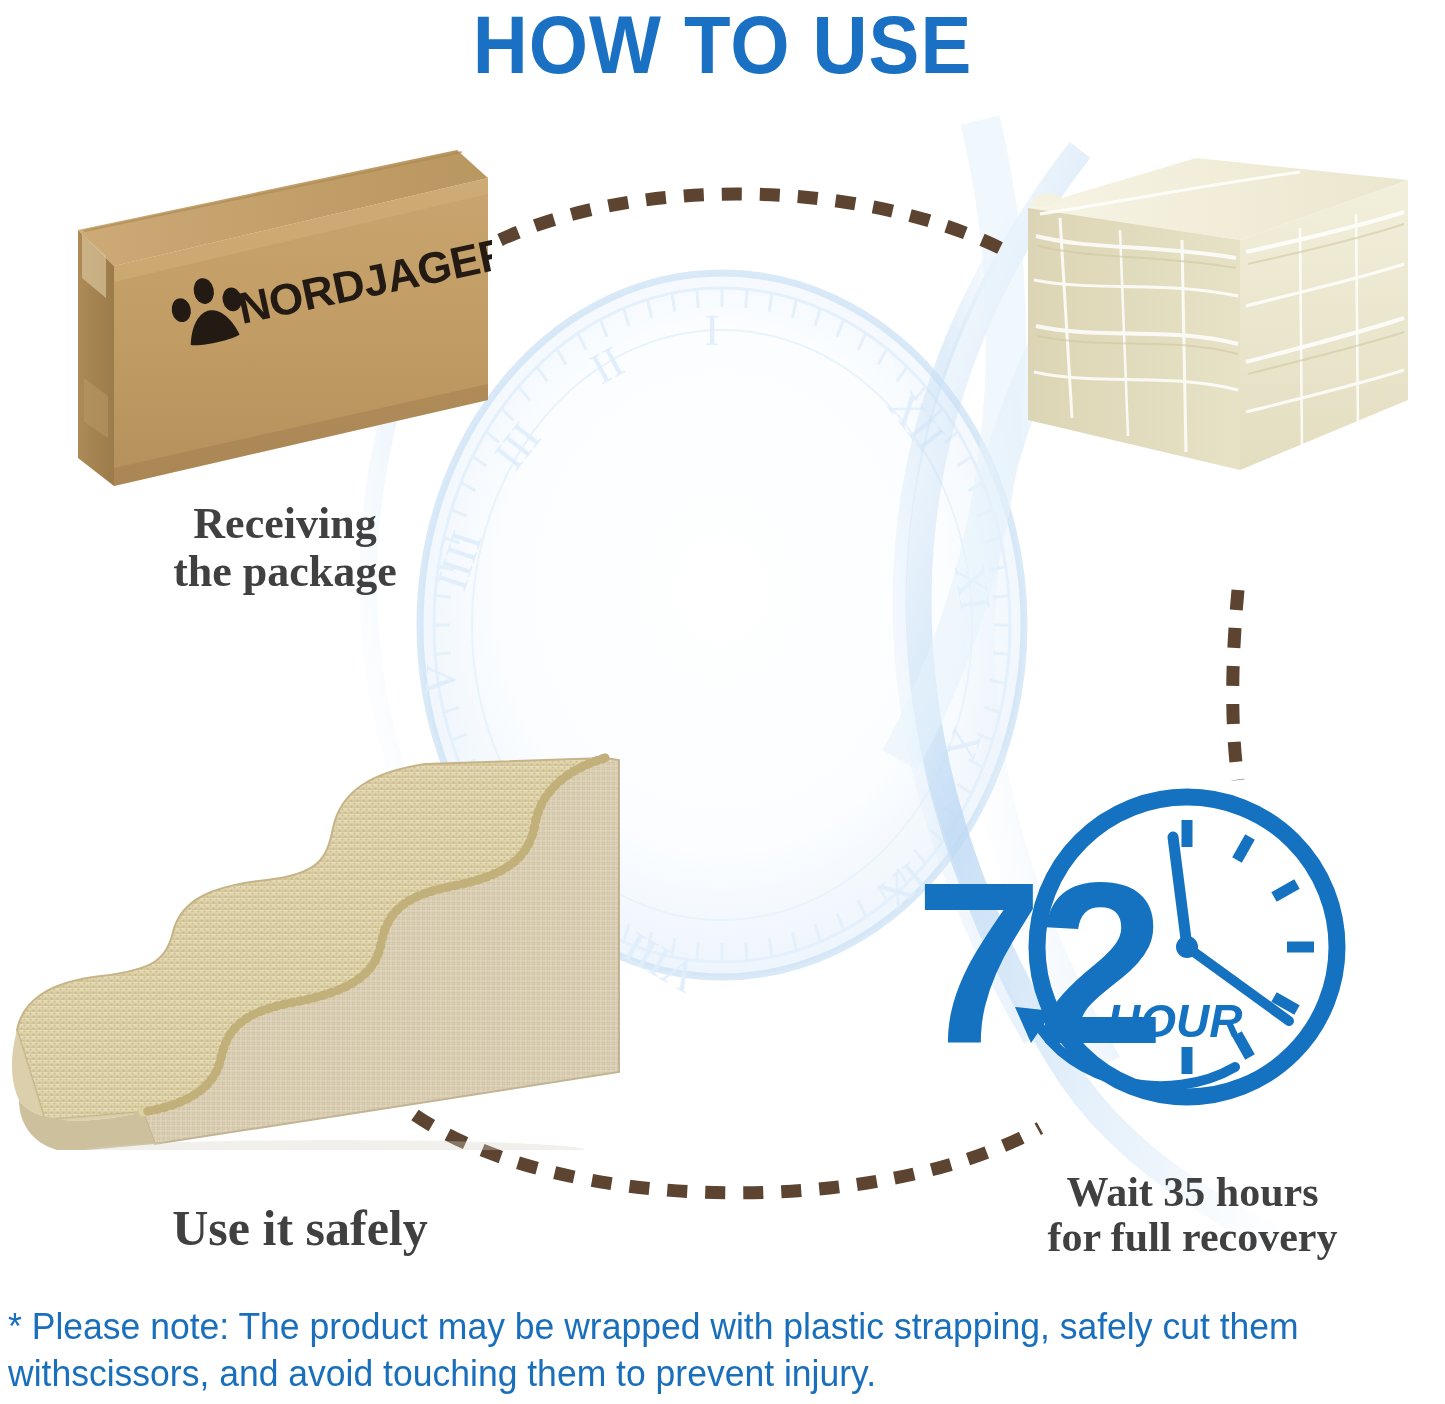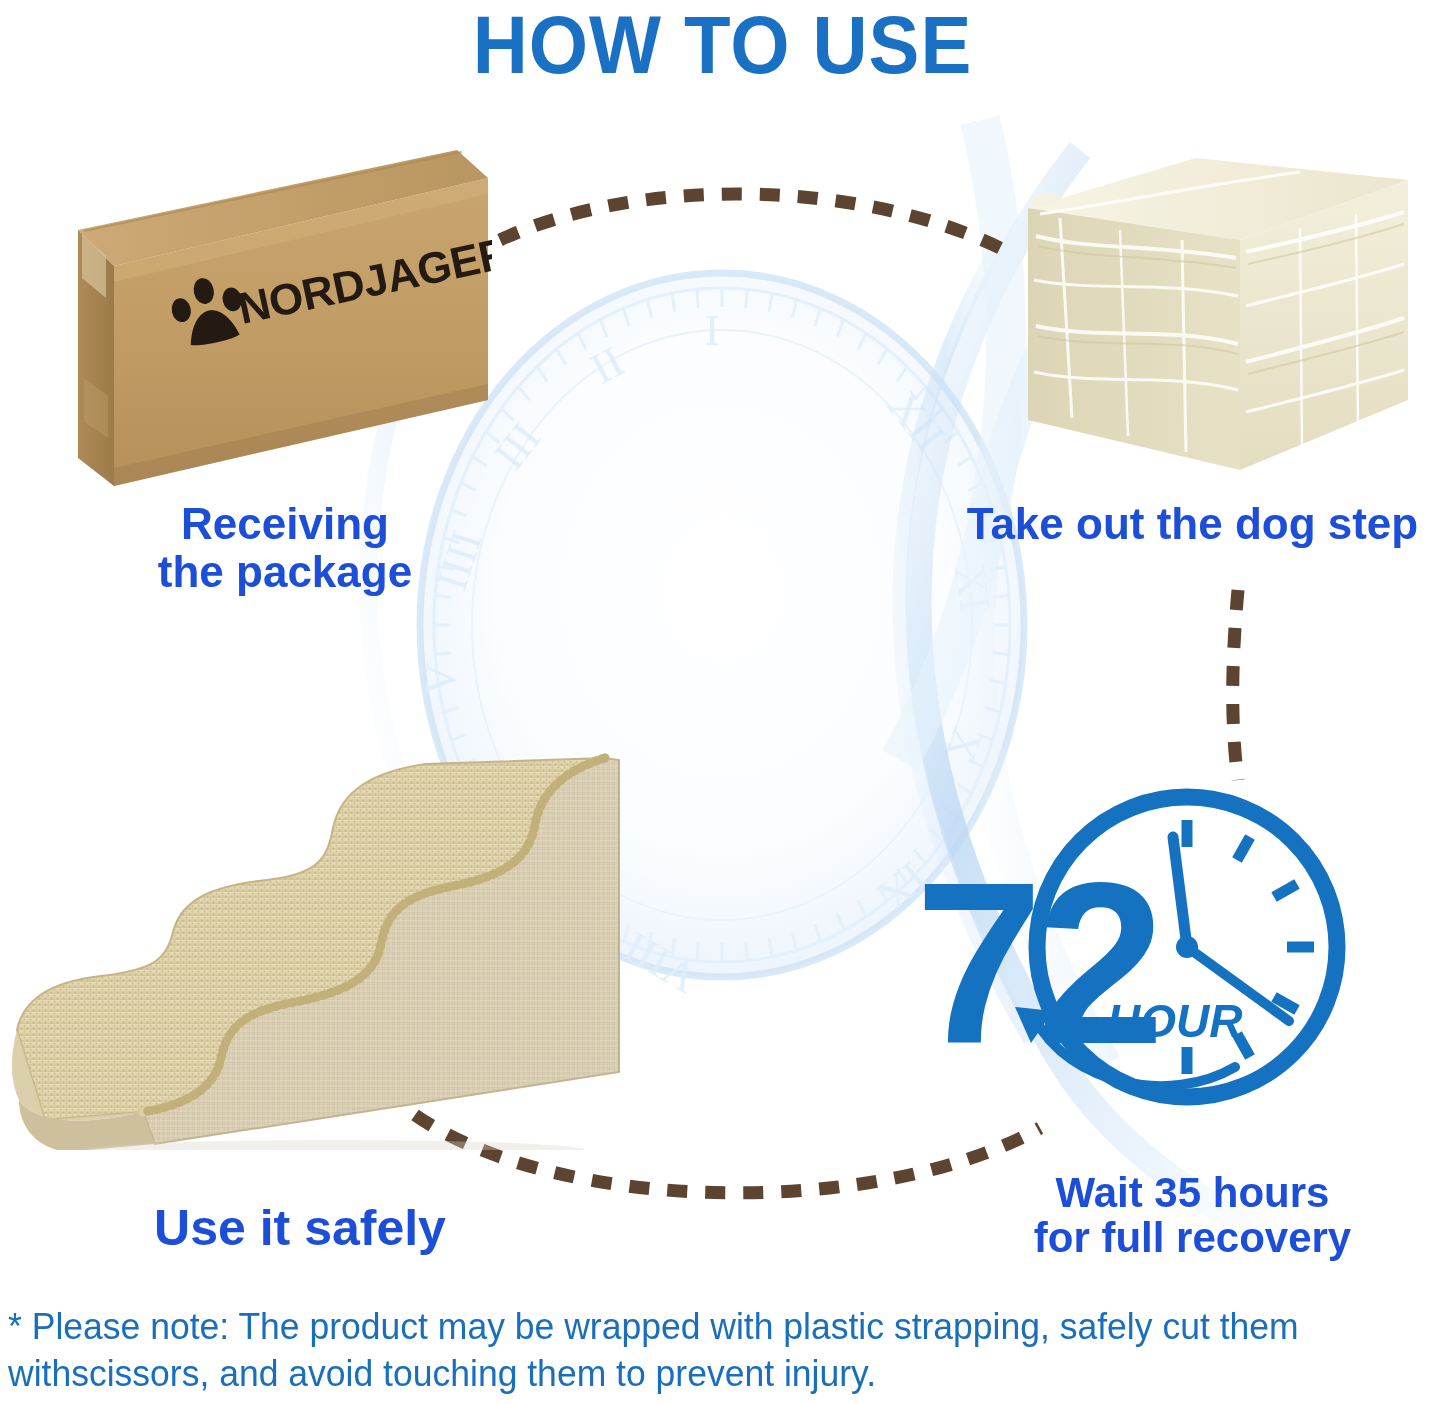--- a/index.html
+++ b/index.html
@@ -23,23 +23,23 @@
     letter-spacing:1px;
     color:#1a70c2;
     font-family:"Liberation Sans", sans-serif;
     transform:scaleX(0.93);
     z-index:6;
   }
 
   
   .caption {
     position:absolute; z-index:7;
-    color:#1d4ed8;
+    color:#404040;
     font-weight:bold;
-    font-family:Liberation Sans, sans-serif;
+    font-family:Liberation Serif, serif;
     line-height:1.08;
     text-align:center;
     white-space:pre-line;
   }
   #cap-receiving { left:70px;  top:500px; width:430px; font-size:44px; }
   #cap-takeout   { left:940px; top:500px; width:505px; font-size:44px; text-align:center; }
   #cap-usesafely { left:60px;  top:1201px; width:480px; font-size:50px; }
   #cap-wait      { left:965px; top:1170px; width:455px; font-size:42px; }
 
   
@@ -444,21 +444,20 @@
       </g>
 
       <text class="n72" x="10" y="268">72</text>
 
       <text class="hourtext" x="202" y="262">HOUR</text>
     </svg>
   </div>
 
   <div class="caption" id="cap-receiving">Receiving
 the package</div>
-  <div class="caption" id="cap-takeout">Take out the dog step</div>
   <div class="caption" id="cap-wait">Wait 35 hours
 for full recovery</div>
   <div class="caption" id="cap-usesafely">Use it safely</div>
 
   <div class="footnote">
     <span>*</span>
     <span>Please note: The product may be wrapped with plastic strapping, safely cut them withscissors, and avoid touching them to prevent injury.</span>
   </div>
 
 </div>

